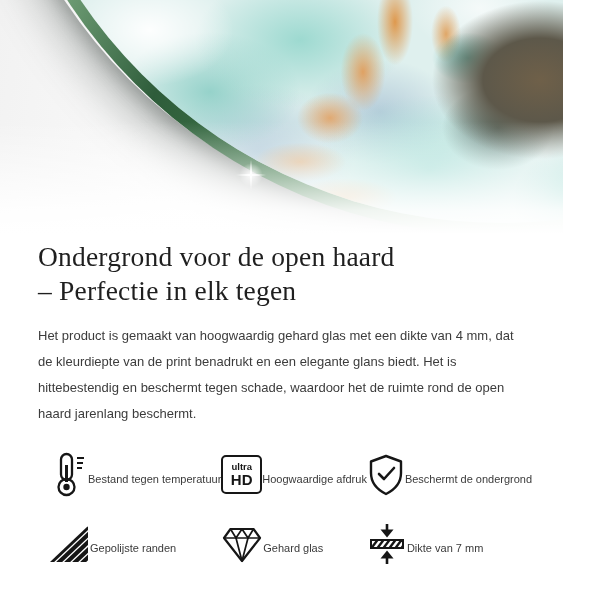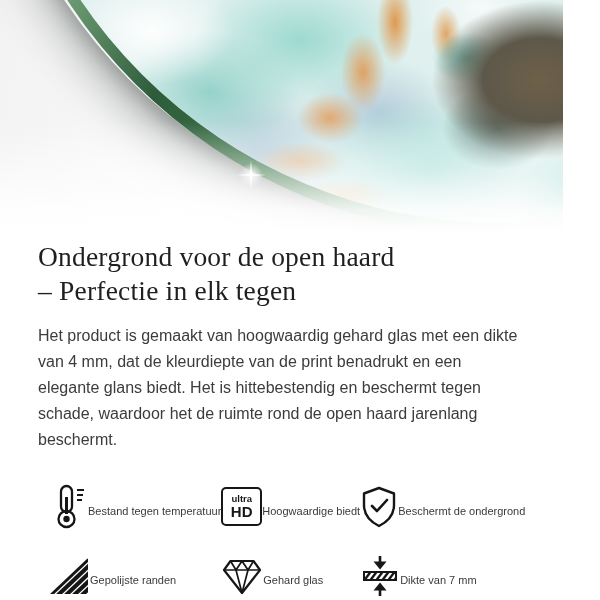--- a/index.html
+++ b/index.html
@@ -58,22 +58,22 @@
     background: linear-gradient(to bottom, rgba(255,255,255,0) 52%, rgba(255,255,255,.5) 74%, rgba(255,255,255,.9) 90%, #fff 100%); }
 
   
   .content { padding: 0 38px; }
   h1 {
     font-family: "Liberation Serif", "DejaVu Serif", serif;
     font-weight: 400; font-size: 27.5px; line-height: 1.22;
     color: #1f1f1f; margin: 6px 0 16px; letter-spacing: .2px;
   }
   .body-text {
-    font-size: 16px; line-height: 26px; color: #3c3c3c;
-    max-width: 528px; margin-bottom: 30px;
+    font-size: 13px; line-height: 26px; color: #3c3c3c;
+    max-width: 528px; margin-bottom: 24px;
   }
 
   
   .features { margin: 4px 10px 0; display: grid; grid-template-columns: repeat(3, 1fr); row-gap: 22px; }
   .feature { display: flex; flex-direction: row; align-items: center; }
   .ficon { height: 47px; display: flex; align-items: center; justify-content: center; color: #161616; }
   .flabel { font-size: 11px; color: #3a3a3a; margin-top: 8px; white-space: nowrap; }
   svg { display: block; }
   .uhd-box {
     width: 41px; height: 39px; border: 2.6px solid #161616; border-radius: 5px;
@@ -121,21 +121,21 @@
         <span class="flabel">Bestand tegen temperatuur</span>
       </div>
 
       <div class="feature">
         <span class="ficon">
           <span class="uhd-box">
             <span class="uhd-top">ultra</span>
             <span class="uhd-bottom">HD</span>
           </span>
         </span>
-        <span class="flabel">Hoogwaardige biedt</span>
+        <span class="flabel">Hoogwaardige afdruk</span>
       </div>
 
       <div class="feature">
         <span class="ficon">
           <svg width="38" height="42" viewBox="0 0 38 42" fill="none" stroke="currentColor" stroke-linejoin="round" stroke-linecap="round">
             <path d="M19 2 L34 7.5 V19 C34 29 28 35.5 19 40 C10 35.5 4 29 4 19 V7.5 Z" stroke-width="2.4"></path>
             <path d="M12 20 l5 5 l10 -11" stroke-width="2.6"></path>
           </svg>
         </span>
         <span class="flabel">Beschermt de ondergrond</span>

